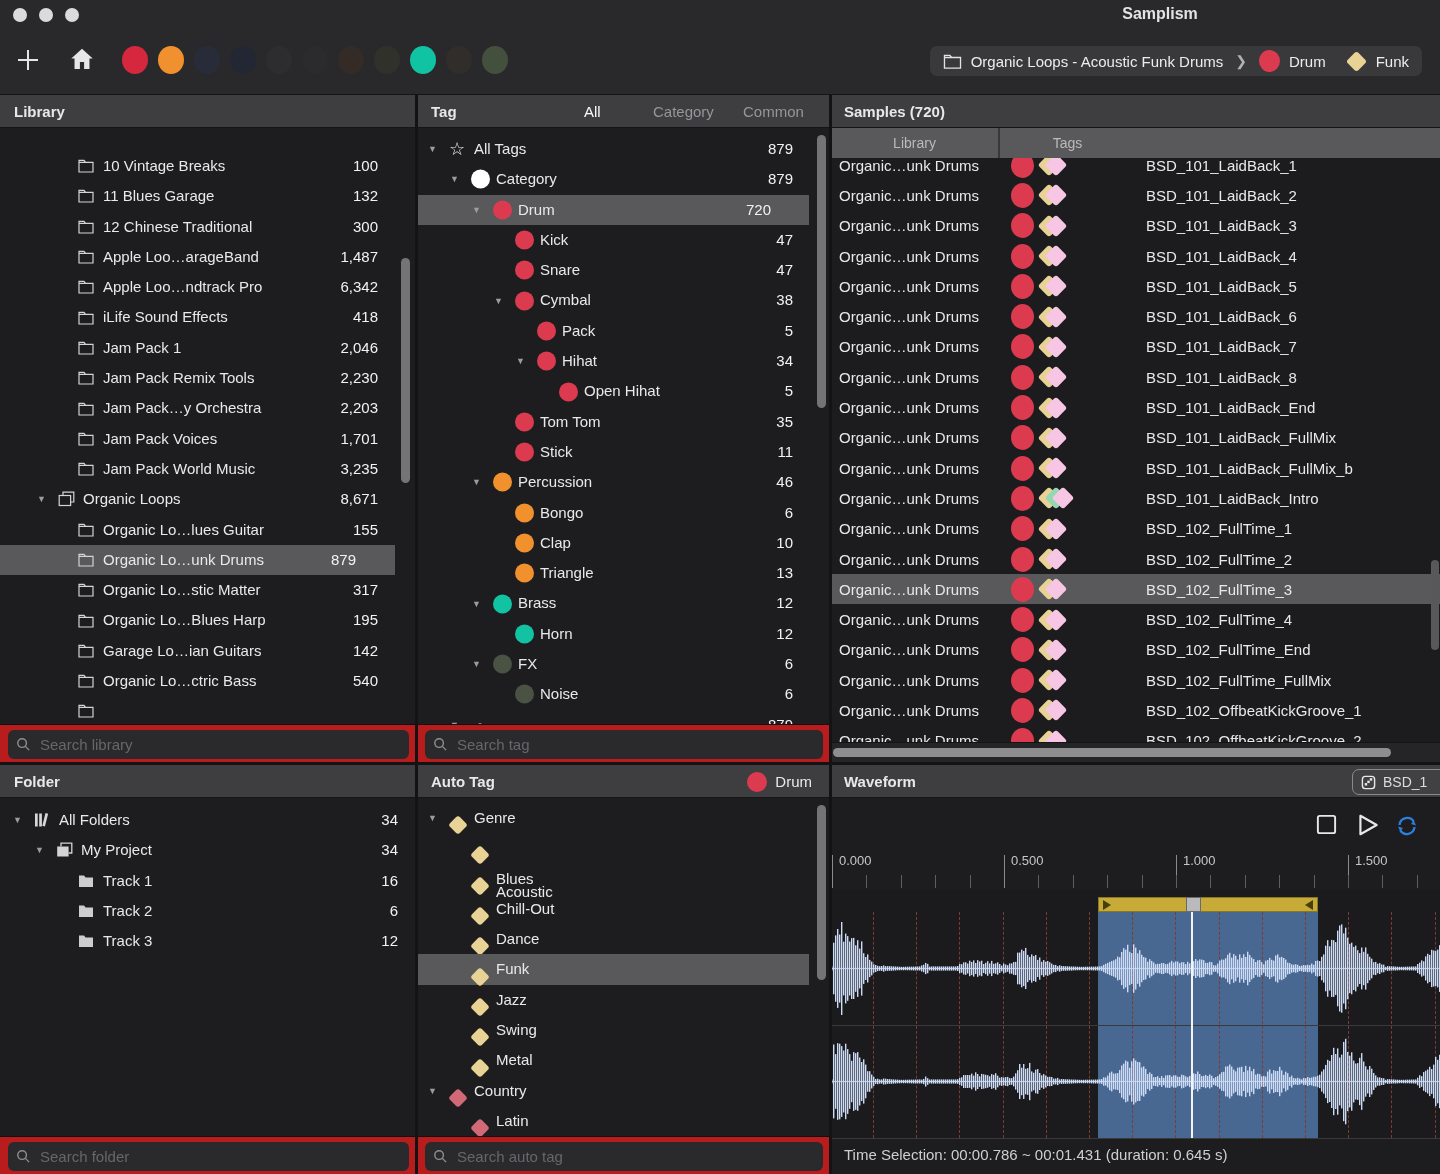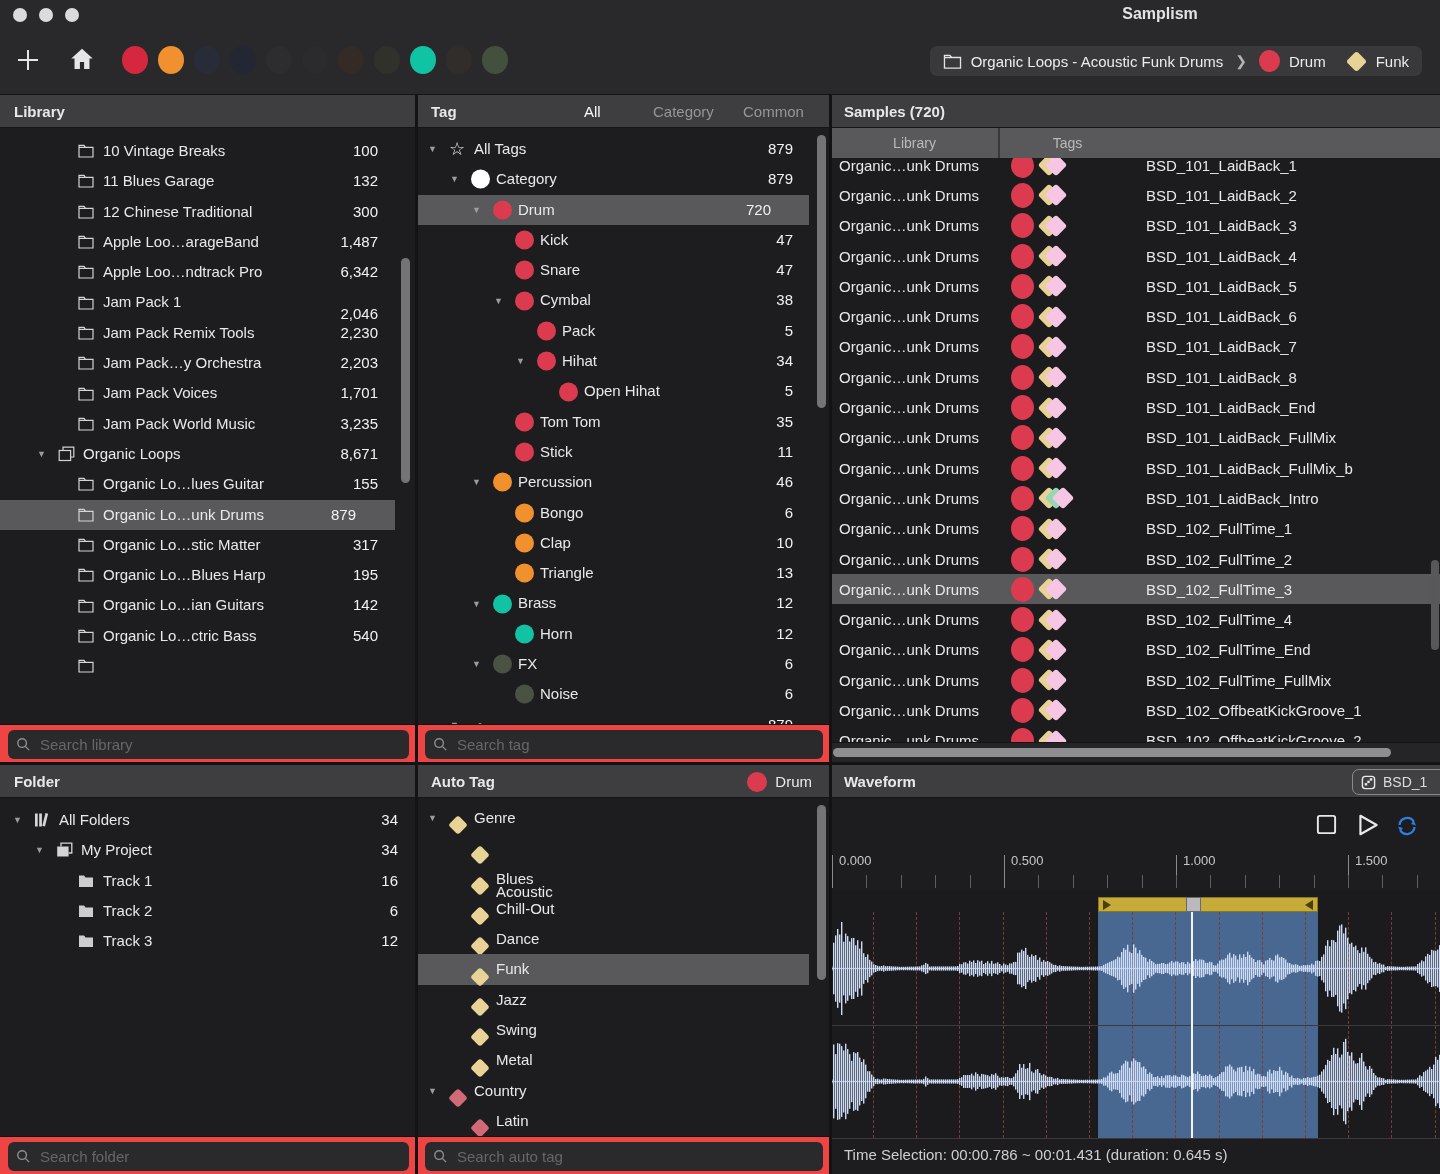--- a/index.html
+++ b/index.html
@@ -28,21 +28,21 @@
   .tlist{position:absolute;left:0;right:0;overflow:hidden;}
   .trow{position:relative;height:30.3px;font-size:15px;}
   .trow.sel{background:#59595c;border-radius:0;width:calc(100% - 22px);}
   .trow .tri{position:absolute;top:50%;transform:translateY(-50%);font-size:9px;color:#9c9c9e;}
   .trow .lbl{position:absolute;top:0;line-height:30.3px;color:#e9e9eb;white-space:nowrap;}
   .trow .cnt{position:absolute;top:0;line-height:30.3px;color:#f2f2f4;}
   .ticon{position:absolute;top:50%;transform:translateY(-50%);display:flex;align-items:center;}
   .shape-circle{width:19px;height:19px;border-radius:50%;display:block;}
   .shape-diamond{width:14px;height:14px;border-radius:3px;transform:rotate(45deg);display:block;margin-left:2px;}
   .star{font-size:18px;color:#eaeaec;line-height:1;}
-  .searchbar{position:absolute;left:0;right:0;bottom:0;height:38px;border-top:1px solid #101012;background:#ef4444;}
+  .searchbar{position:absolute;left:0;right:0;bottom:0;height:38px;border-top:1px solid #101012;background:#b91c1c;}
   .searchbar input{position:absolute;left:8px;right:8px;top:5px;height:29px;background:#2a2a2c;border:none;border-radius:6px;color:#ddd;font-size:15px;padding-left:32px;outline:none;}
   .searchbar input::placeholder{color:#67676b;}
   .searchbar svg{position:absolute;left:16px;top:12px;z-index:2;}
   .vthumb{position:absolute;width:9px;border-radius:5px;background:#747477;z-index:4;}
   
   .tab{position:absolute;top:0;line-height:33px;font-size:15px;font-weight:normal;color:#96969a;}
   .tab.active{color:#fafafa;}
   
   .colhead{position:absolute;left:0;top:33px;right:0;height:30px;background:#59595b;display:flex;font-size:14px;color:#bababc;line-height:30px;}
   .colhead .c1{width:167px;text-align:center;}
@@ -123,21 +123,21 @@
       <span class="tag-circle" id="crumb-circle" style="background: rgb(220, 59, 79);"></span>
       <span>Drum</span>
       <span class="tag-diamond" id="crumb-diamond" style="margin-left: 14px; background: rgb(233, 210, 150);"></span>
       <span>Funk</span>
     </div>
   </div>
   <div class="topline"></div>
 
   <div class="panel" style="left:0;top:95px;width:417px;height:667px;">
     <div class="phead">Library</div>
-    <div class="tlist" id="library-list" style="top:33px;height:596px;padding-top:8px;">
+    <div class="tlist" id="library-list" style="top:48px;height:596px;padding-top:8px;">
         <div class="trow">
           <span class="ticon" style="left: 78px;">
             <svg width="16" height="15" viewBox="0 0 16 15">
               <path d="M1 13.5 V1.8 H6 L7.6 3.8 H15 V13.5 Z M1 3.8 H7.6" stroke="#d4d4d6" stroke-width="1.2" fill="none"></path>
             </svg>
           </span>
           <span class="lbl" style="left: 103px;">10 Vintage Breaks</span>
           <span class="cnt" style="right: 39px;">100</span>
         </div>
         <div class="trow">
@@ -175,22 +175,31 @@
           </span>
           <span class="lbl" style="left: 103px;">Apple Loo…ndtrack Pro</span>
           <span class="cnt" style="right: 39px;">6,342</span>
         </div>
         <div class="trow">
           <span class="ticon" style="left: 78px;">
             <svg width="16" height="15" viewBox="0 0 16 15">
               <path d="M1 13.5 V1.8 H6 L7.6 3.8 H15 V13.5 Z M1 3.8 H7.6" stroke="#d4d4d6" stroke-width="1.2" fill="none"></path>
             </svg>
           </span>
+          <span class="lbl" style="left: 103px;">iLife Sound Effects</span>
+          <span class="cnt" style="right: 39px;">418</span>
+        </div>
+        <div class="trow">
+          <span class="ticon" style="left: 78px;">
+            <svg width="16" height="15" viewBox="0 0 16 15">
+              <path d="M1 13.5 V1.8 H6 L7.6 3.8 H15 V13.5 Z M1 3.8 H7.6" stroke="#d4d4d6" stroke-width="1.2" fill="none"></path>
+            </svg>
+          </span>
           <span class="lbl" style="left: 103px;">Jam Pack 1</span>
-          <span class="cnt" style="right: 39px; margin-top: 12px;">2,046</span>
+          <span class="cnt" style="right: 39px;">2,046</span>
         </div>
         <div class="trow">
           <span class="ticon" style="left: 78px;">
             <svg width="16" height="15" viewBox="0 0 16 15">
               <path d="M1 13.5 V1.8 H6 L7.6 3.8 H15 V13.5 Z M1 3.8 H7.6" stroke="#d4d4d6" stroke-width="1.2" fill="none"></path>
             </svg>
           </span>
           <span class="lbl" style="left: 103px;">Jam Pack Remix Tools</span>
           <span class="cnt" style="right: 39px;">2,230</span>
         </div>
@@ -267,21 +276,21 @@
           </span>
           <span class="lbl" style="left: 103px;">Organic Lo…Blues Harp</span>
           <span class="cnt" style="right: 39px;">195</span>
         </div>
         <div class="trow">
           <span class="ticon" style="left: 78px;">
             <svg width="16" height="15" viewBox="0 0 16 15">
               <path d="M1 13.5 V1.8 H6 L7.6 3.8 H15 V13.5 Z M1 3.8 H7.6" stroke="#d4d4d6" stroke-width="1.2" fill="none"></path>
             </svg>
           </span>
-          <span class="lbl" style="left: 103px;">Organic Lo…ian Guitars</span>
+          <span class="lbl" style="left: 103px;">Garage Lo…ian Guitars</span>
           <span class="cnt" style="right: 39px;">142</span>
         </div>
         <div class="trow">
           <span class="ticon" style="left: 78px;">
             <svg width="16" height="15" viewBox="0 0 16 15">
               <path d="M1 13.5 V1.8 H6 L7.6 3.8 H15 V13.5 Z M1 3.8 H7.6" stroke="#d4d4d6" stroke-width="1.2" fill="none"></path>
             </svg>
           </span>
           <span class="lbl" style="left: 103px;">Organic Lo…ctric Bass</span>
           <span class="cnt" style="right: 39px;">540</span>

